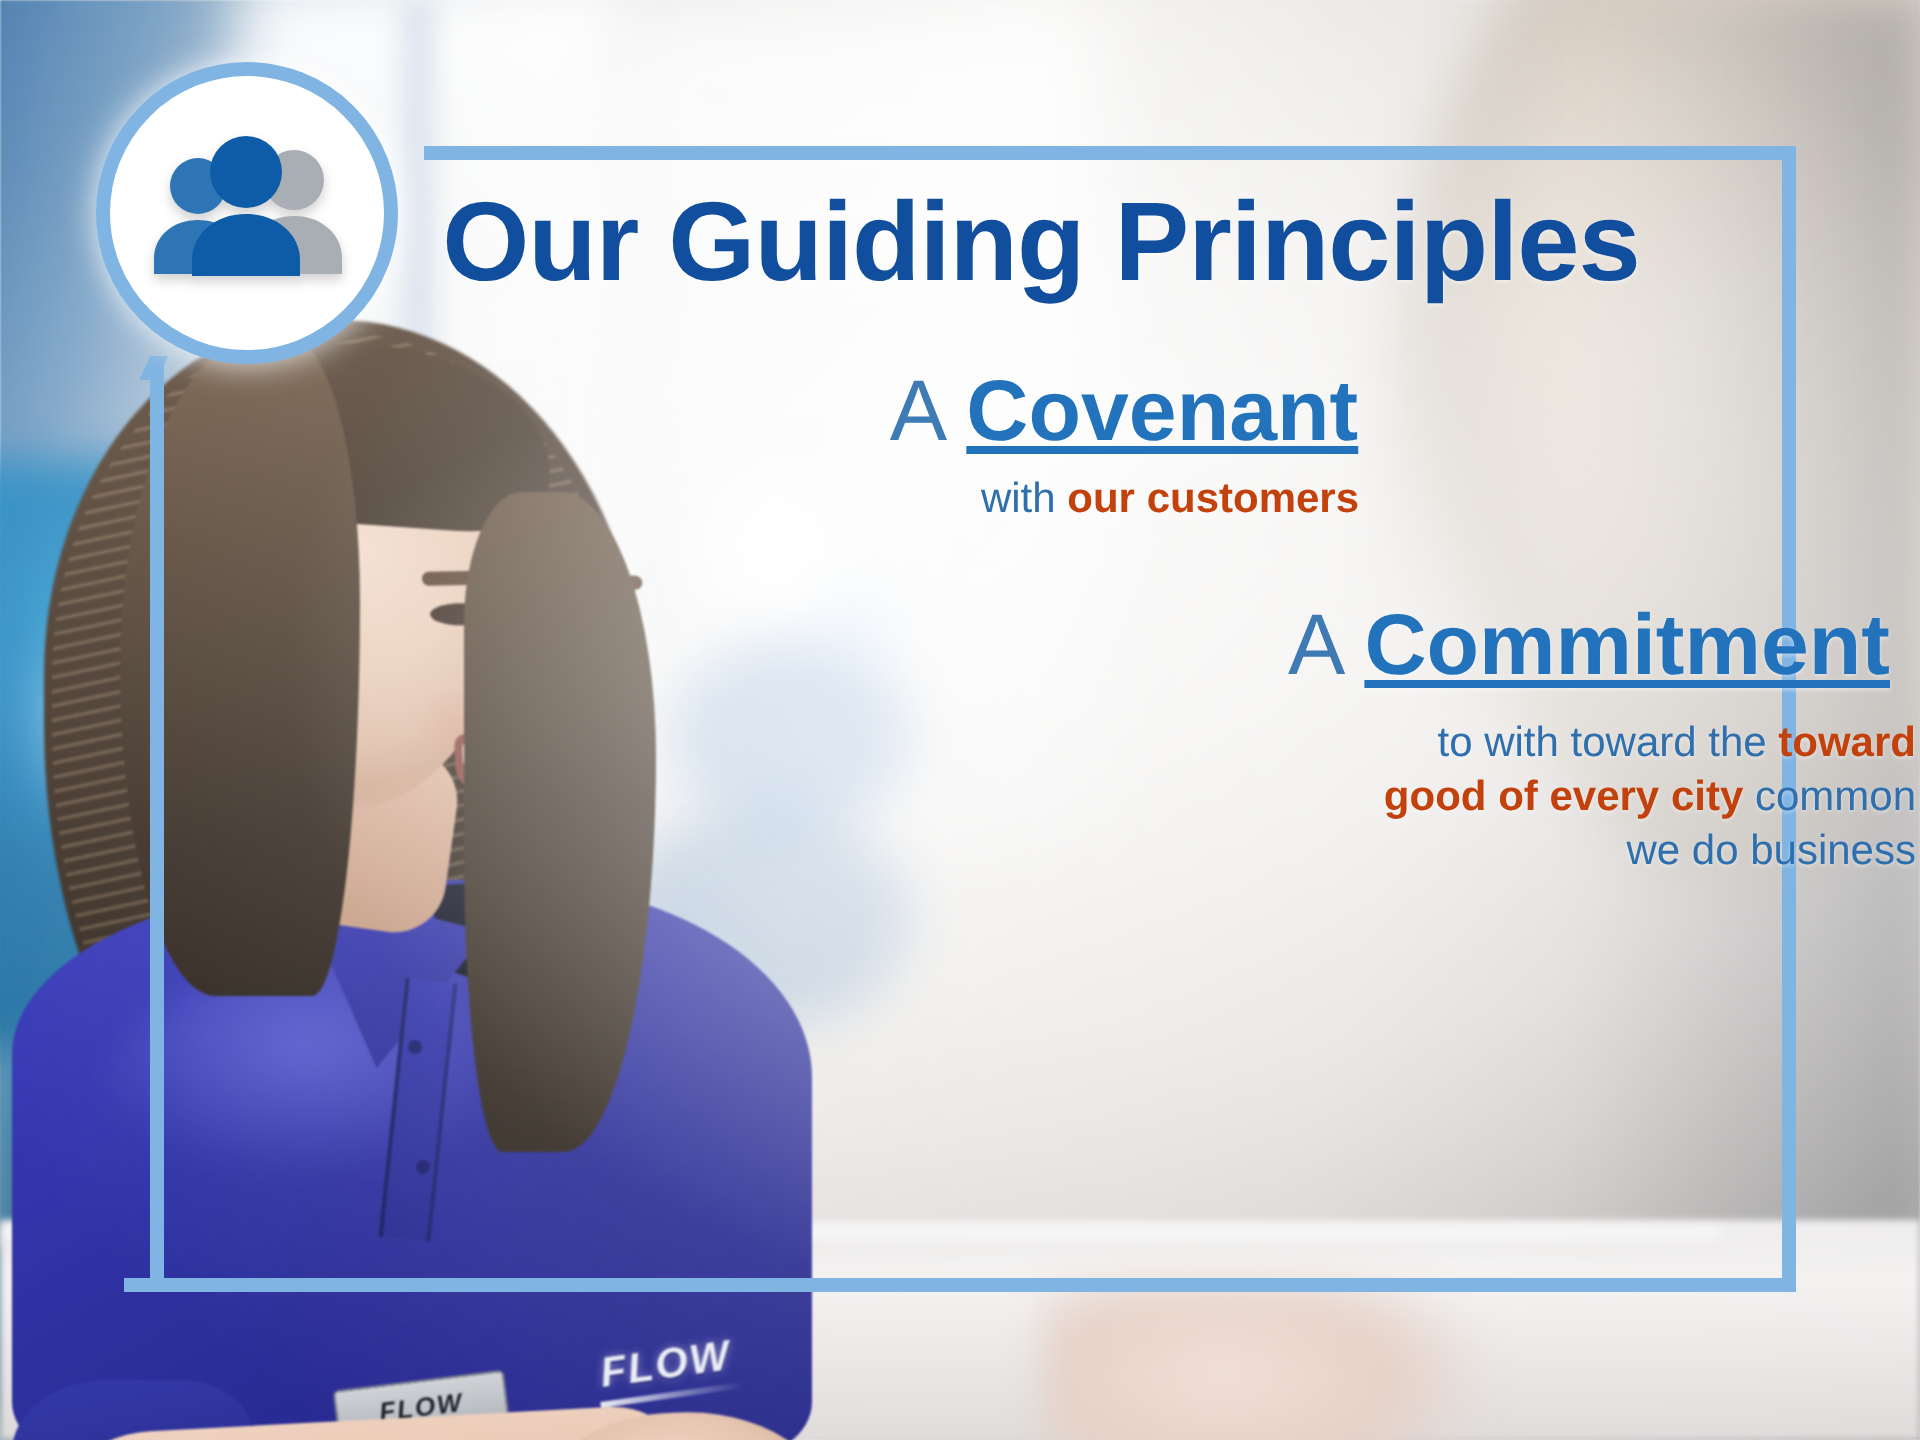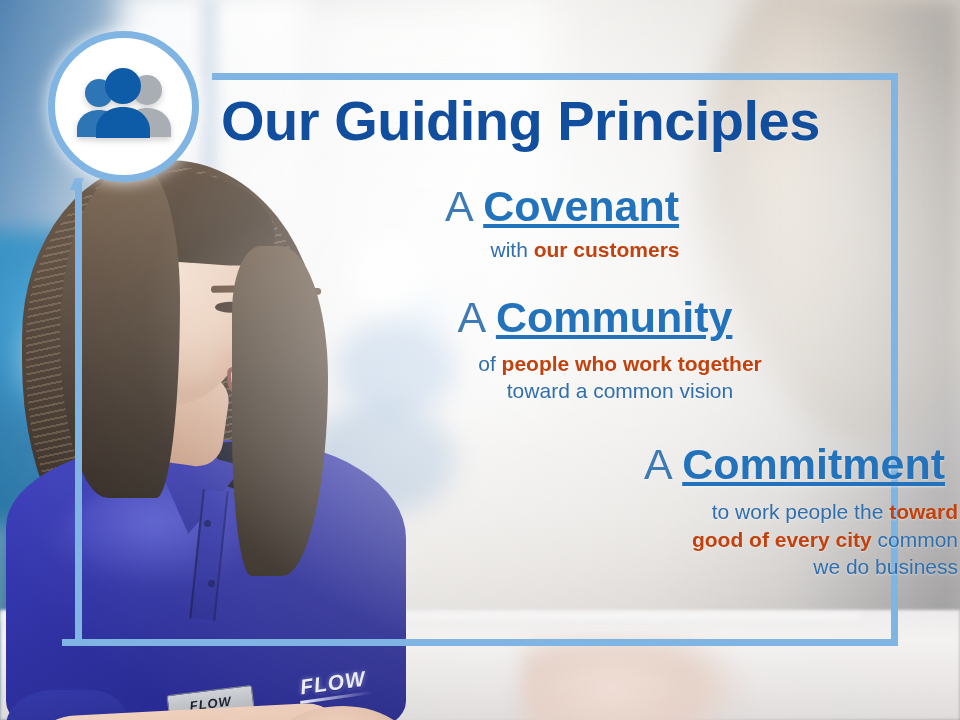--- a/index.html
+++ b/index.html
@@ -409,30 +409,23 @@
 
   <div class="principles">
     <div class="principle" id="block-covenant">
       <div class="p-head">
         <span class="art">A</span>
         <span class="word">Covenant</span>
       </div>
       <div class="p-sub"><span>with </span><b>our customers</b></div>
     </div>
 
-    <div class="principle" id="block-community">
-      <div class="p-head">
-        <span class="art">A</span>
-        <span class="word">Community</span>
-      </div>
-      <div class="p-sub"><span>of </span><b>people who work together</b><br><span>toward a common vision</span></div>
-    </div>
 
     <div class="principle" id="block-commitment">
       <div class="p-head">
         <span class="art">A</span>
         <span class="word">Commitment</span>
       </div>
-      <div class="p-sub"><span>to work people the </span><b>toward</b><br><b>good of every city</b><span> common</span><br><span>we do business</span></div>
+      <div class="p-sub"><span>to with toward the </span><b>toward</b><br><b>good of every city</b><span> common</span><br><span>we do business</span></div>
     </div>
   </div>
 
 </div>
 
 </body></html>

